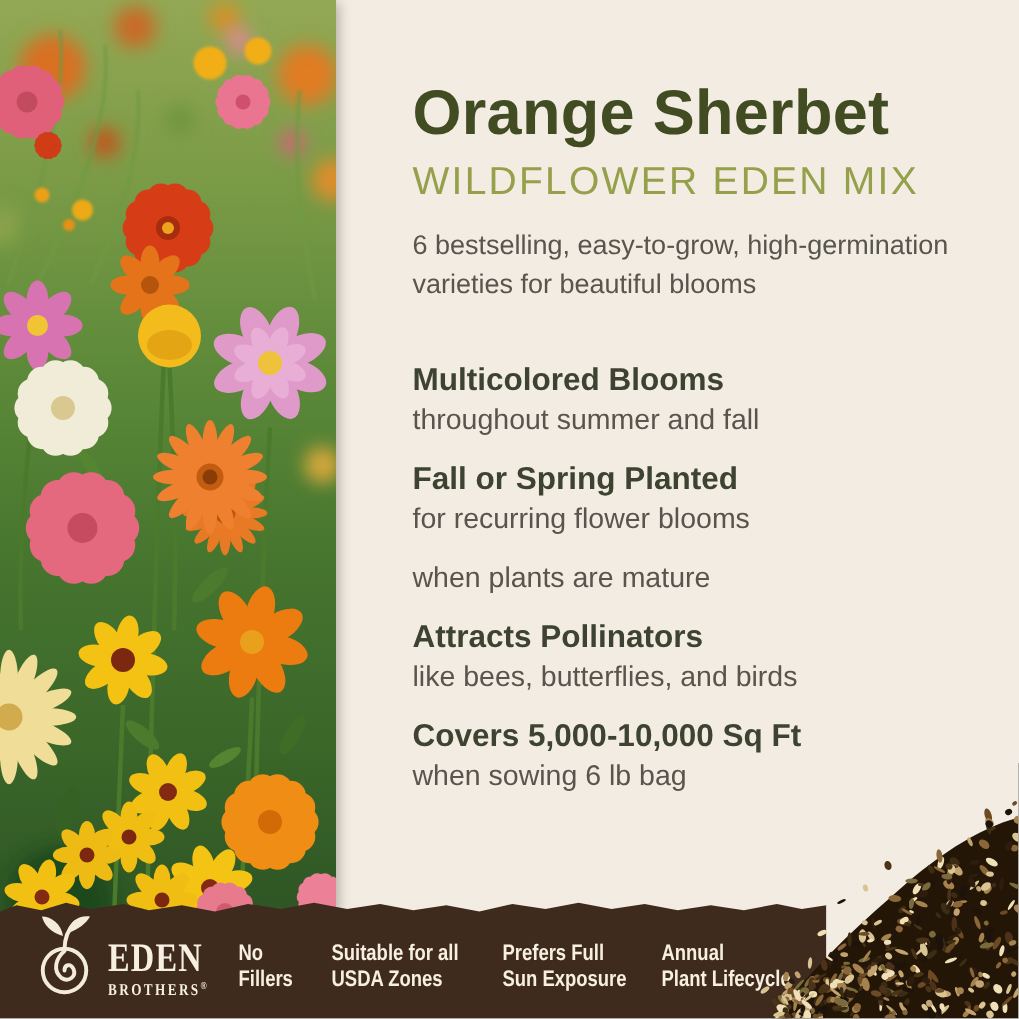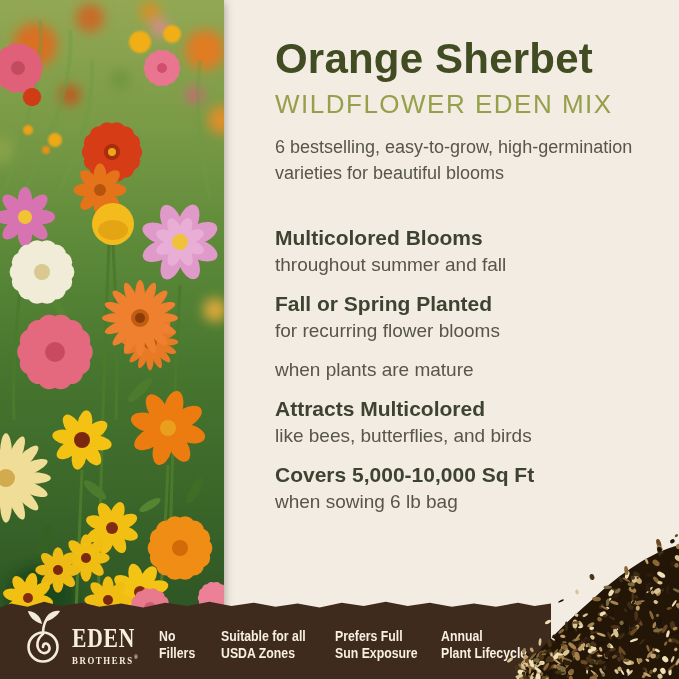--- a/index.html
+++ b/index.html
@@ -5,21 +5,21 @@
   html,body{margin:0;padding:0;background:#888;}
   .stage{position:relative;width:679px;height:679px;overflow:hidden;
          background:var(--cream,#f2ece2);font-family:"Liberation Sans",sans-serif;}
 
   
   .photo{position:absolute;left:0;top:0;width:224px;height:612px;overflow:hidden;
          box-shadow:3px 0 8px -2px rgba(40,40,20,.35);z-index:1;}
   .photo svg{display:block;}
 
   
-  .content{position:absolute;left:224px;top:0;width:455px;height:596px;
+  .content{position:absolute;left:224px;top:16px;width:455px;height:596px;
            box-sizing:border-box;padding:36px 0 0 51px;z-index:1;}
   .title{margin:0;font-size:42px;line-height:46px;font-weight:bold;
          color:var(--title-green,#414c22);letter-spacing:.2px;}
   .subtitle{margin:7px 0 0 0;font-size:26px;line-height:30px;font-weight:400;
             color:var(--subtitle-olive,#95a04a);letter-spacing:1.5px;}
   .desc{margin:15px 0 0 0;width:390px;font-size:18px;line-height:26px;
         color:var(--body-text,#57554c);}
   .features{margin-top:39px;}
   .feature{margin-bottom:14px;}
   .f-head{font-size:21px;line-height:25px;font-weight:bold;
@@ -251,21 +251,21 @@
         <div class="f-body">throughout summer and fall</div>
       </div>
       <div class="feature">
         <div class="f-head">Fall or Spring Planted</div>
         <div class="f-body">for recurring flower blooms</div>
       </div>
       <div class="feature">
         <div class="f-body">when plants are mature</div>
       </div>
       <div class="feature">
-        <div class="f-head">Attracts Multicolored</div>
+        <div class="f-head">Attracts Pollinators</div>
         <div class="f-body">like bees, butterflies, and birds</div>
       </div>
       <div class="feature">
         <div class="f-head">Covers 5,000-10,000 Sq Ft</div>
         <div class="f-body">when sowing 6 lb bag</div>
       </div>
     </div>
   </div>
 
   <div class="footer-bar">

